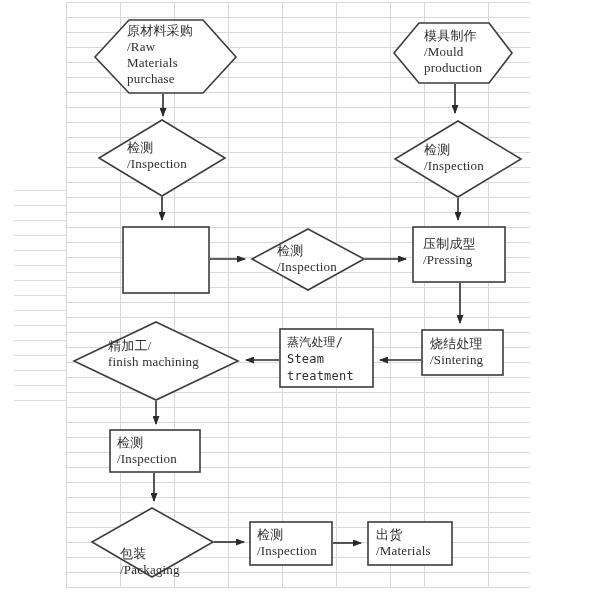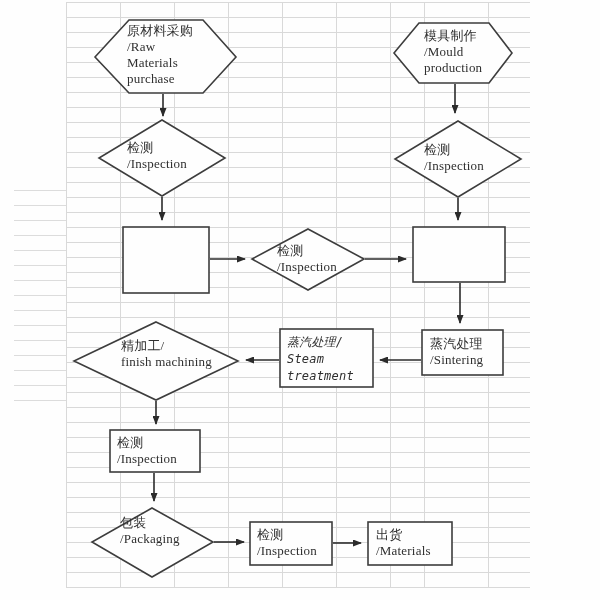--- a/index.html
+++ b/index.html
@@ -14,21 +14,21 @@
   .grid-left{
     position:absolute;left:14px;top:190px;width:52px;height:212px;
     background:repeating-linear-gradient(to bottom,#dcdcdc 0 1px,transparent 1px 15px);
   }
   .vline{position:absolute;top:2px;width:1px;height:586px;background:#d9d9d9;}
   svg.layer{position:absolute;left:0;top:0;}
   .lbl{
     position:absolute;font-size:13px;line-height:16px;color:#2f2f2f;
     white-space:pre-line;letter-spacing:0.2px;
   }
-  .lbl.mono{font-family:"DejaVu Sans Mono","Liberation Mono",monospace;font-size:12px;line-height:17px;font-style:italic;}
+  .lbl.mono{font-family:"DejaVu Sans Mono","Liberation Mono",monospace;font-size:12px;line-height:17px;}
   .shape{fill:#fefefe;stroke:#3d3d3d;stroke-width:1.6;}
   .conn{stroke:#2b2b2b;stroke-width:1.6;fill:none;}
 </style>
 </head>
 <body>
 
 <div class="canvas">
 
   <div class="grid-main"></div>
   <div class="grid-left"></div>
@@ -85,29 +85,31 @@
 purchase</div>
   <div class="lbl" style="left:424px;top:28px">模具制作
 /Mould
 production</div>
   <div class="lbl" style="left:127px;top:140px">检测
 /Inspection</div>
   <div class="lbl" style="left:424px;top:142px">检测
 /Inspection</div>
   <div class="lbl" style="left:277px;top:243px">检测
 /Inspection</div>
-  <div class="lbl" style="left:430px;top:336px">蒸汽处理
+  <div class="lbl" style="left:423px;top:236px">压制成型
+/Pressing</div>
+  <div class="lbl" style="left:430px;top:336px">烧结处理
 /Sintering</div>
   <div class="lbl mono" style="left:287px;top:334px">蒸汽处理/
 Steam
 treatment</div>
-  <div class="lbl" style="left:121px;top:338px">精加工/
+  <div class="lbl" style="left:108px;top:338px">精加工/
 finish machining</div>
   <div class="lbl" style="left:117px;top:435px">检测
 /Inspection</div>
-  <div class="lbl" style="left:120px;top:515px">包装
+  <div class="lbl" style="left:120px;top:546px">包装
 /Packaging</div>
   <div class="lbl" style="left:257px;top:527px">检测
 /Inspection</div>
   <div class="lbl" style="left:376px;top:527px">出货
 /Materials</div>
 
 </div>
 
 </body></html>

